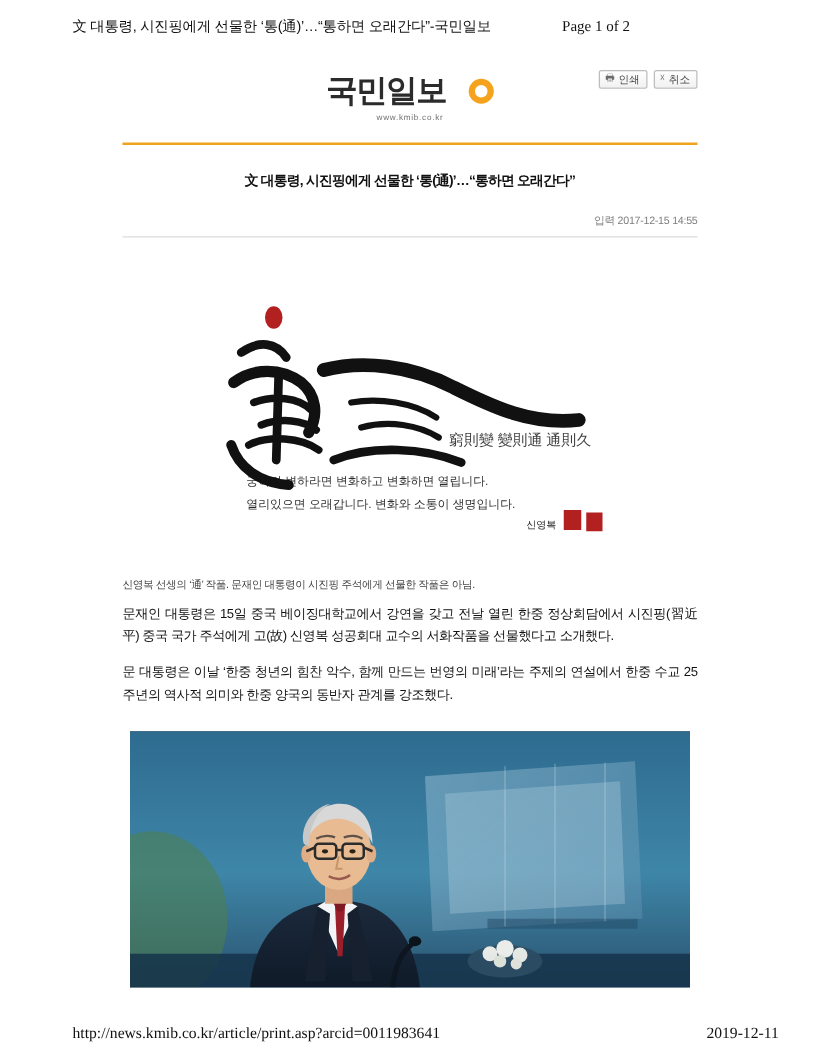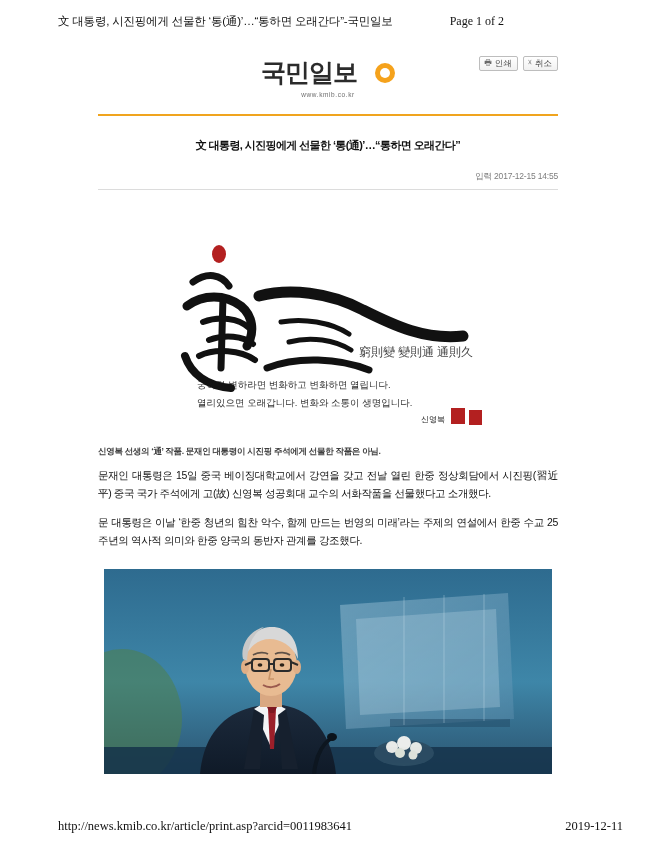--- a/index.html
+++ b/index.html
@@ -169,22 +169,22 @@
     margin-top: 46px;
     text-align: left;
     position: relative;
     height: 210px;
   }
   .calli-svg { display: block; margin: 0 auto; }
 
   .caption {
     font-size: 8.5px;
     color: #3f3f3f;
+    margin-top: 16px;
     letter-spacing: -0.3px;
-    font-weight: bold;
   }
 
   .para {
     font-size: 10.5px;
     line-height: 1.72;
     color: #111;
     letter-spacing: -0.35px;
     margin-top: 8px;
     text-align: justify;
   }

